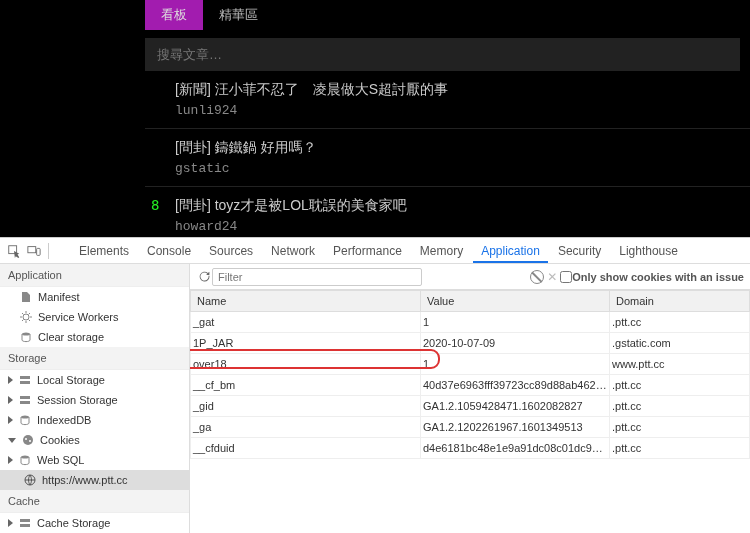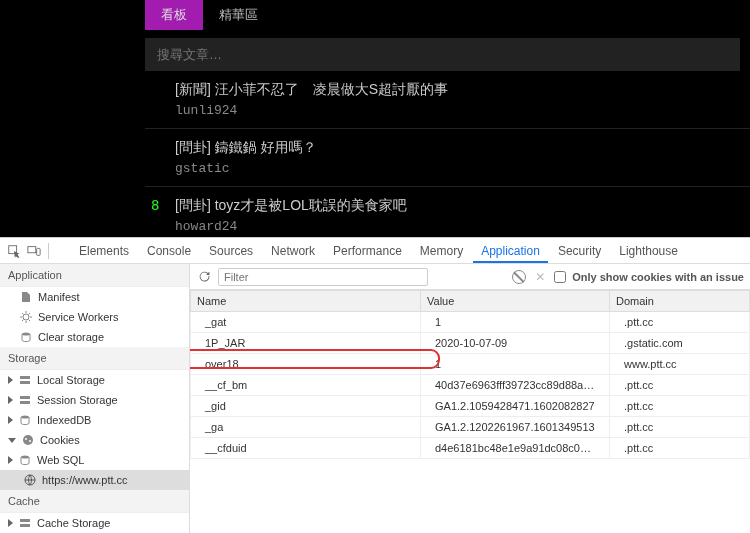--- a/index.html
+++ b/index.html
@@ -32,31 +32,31 @@
   .side-group-h { background:#f3f3f3; padding:5px 8px; color:#555; font-weight:normal; border-bottom:1px solid #eee; }
   .side-item { display:flex; align-items:center; gap:6px; padding:4px 8px 4px 20px; color:#333; cursor:pointer; }
   .side-item.sel { background:#ddd; }
   .tri { display:inline-block; width:0; height:0; }
   .tri.right { border-top:4px solid transparent; border-bottom:4px solid transparent; border-left:5px solid #666; }
   .tri.down { border-left:4px solid transparent; border-right:4px solid transparent; border-top:5px solid #666; }
   .side-exp { display:flex; align-items:center; gap:6px; padding:4px 8px; color:#333; cursor:pointer; }
   .mini-ico { width:12px; height:12px; display:inline-block; }
 
   .mainpane { flex:1; display:flex; flex-direction:column; min-width:0; }
-  .toolbar2 { display:flex; align-items:center; gap:6px; height:26px; border-bottom:1px solid #ddd; padding:0 6px; }
+  .toolbar2 { display:flex; align-items:center; height:26px; border-bottom:1px solid #ddd; padding:0 6px; }
   .filter { flex:0 0 210px; height:18px; border:1px solid #ccc; border-radius:2px; padding:0 5px; font-size:11px; color:#888; }
   .ban { width:14px; height:14px; border:1.5px solid #888; border-radius:50%; position:relative; }
   .ban::after { content:""; position:absolute; width:14px; height:1.5px; background:#888; top:50%; left:50%; transform:translate(-50%,-50%) rotate(45deg); }
   .cb { width:12px; height:12px; }
   .tb-label { font-size:11px; color:#555; white-space:nowrap;font-weight:bold; }
 
   .cookie-wrap { flex:1; overflow:hidden; }
   table.cookies { width:100%; border-collapse:collapse; font-size:11px; table-layout:fixed; }
   table.cookies th { text-align:left; font-weight:normal; color:#333; background:#f1f1f1; border:1px solid #ddd; padding:4px 6px; }
-  table.cookies td { border:1px solid #eee; padding:4px 14px; white-space:nowrap; overflow:hidden; text-overflow:ellipsis; }
+  table.cookies td { border:1px solid #eee; padding:4px 2px; white-space:nowrap; overflow:hidden; text-overflow:ellipsis; }
   tr.hi td { position:relative; }
   .red-ring { position:absolute; border:2.5px solid #d33; border-radius:9px; pointer-events:none; }
 </style>
 </head>
 <body>
 
 <div class="ptt">
   <div class="tabs">
     <div class="tab active">看板</div>
     <div class="tab">精華區</div>

